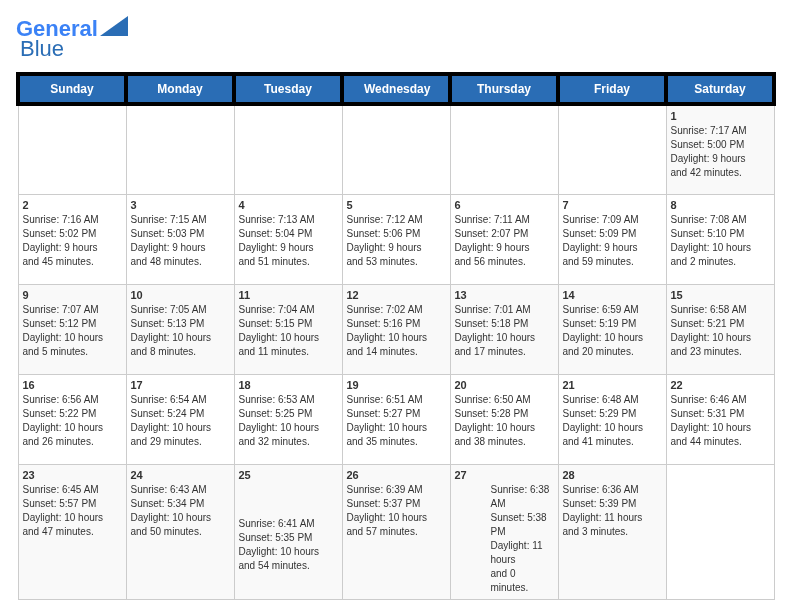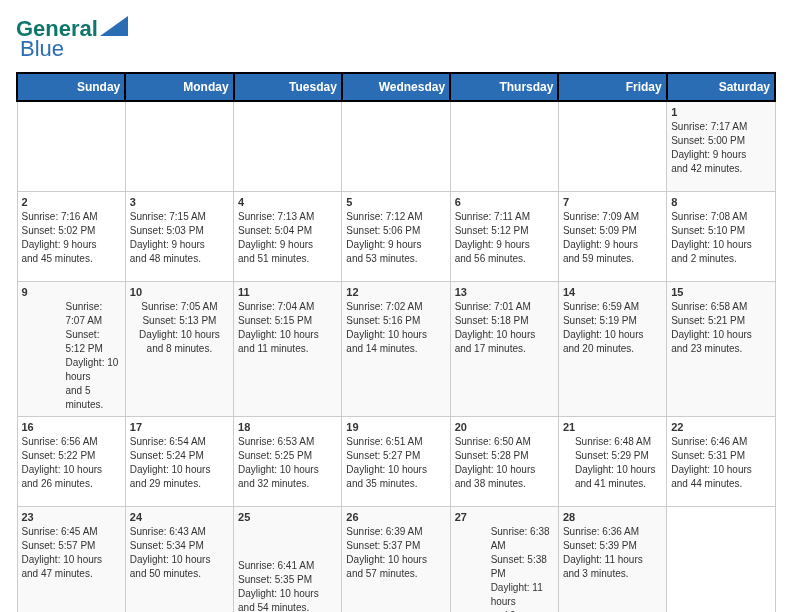--- a/index.html
+++ b/index.html
@@ -37,23 +37,23 @@
     table {
       width: 100%;
       border-collapse: collapse;
       table-layout: fixed;
     }
     thead tr th {
       background-color: #2a6db5;
       color: #fff;
       font-size: 12px;
       font-weight: bold;
-      padding: 6px 4px;
-      text-align: right;
-      border: 2px solid #000000;
+      padding: 6px 20px;
+      text-align: center;
+      border: 4px solid #000000;
     }
     tbody tr td {
       vertical-align: top;
       border: 1px solid #ccc;
       padding: 4px 4px 4px 4px;
       font-size: 9.5px;
       color: #333;
       height: 90px;
       background: #fff;
     }
@@ -74,21 +74,21 @@
     .empty-cell {
       background: #fff !important;
     }
   </style>
 </head>
 <body>
 
 <div class="header">
   <div class="logo">
     <div style="display:flex; align-items:center;">
-      <span style="font-size:22px; font-weight:bold; color:#0f766e;">General</span>
+      <span style="font-size:22px; font-weight:bold; color:#3b82f6;">General</span>
       <svg width="28" height="20" viewBox="0 0 28 20" style="margin-left:2px; margin-top:-6px;">
         <polygon points="0,20 28,0 28,20" fill="#2a6db5"></polygon>
       </svg>
     </div>
     <span style="font-size:22px; font-weight:normal; color:#2a6db5; margin-top:-6px; margin-left:4px;">Blue</span>
   </div>
   <div class="title-block">
     <div class="month-title"></div>
     <div class="subtitle"></div>
   </div>
@@ -147,21 +147,21 @@
         <td>
           <span class="day-number">5</span>
           <div class="day-info" style="white-space: pre-line;">Sunrise: 7:12 AM
 Sunset: 5:06 PM
 Daylight: 9 hours
 and 53 minutes.</div>
         </td>
         <td>
           <span class="day-number">6</span>
           <div class="day-info" style="white-space: pre-line;">Sunrise: 7:11 AM
-Sunset: 5:12 PM
+Sunset: 2:07 PM
 Daylight: 9 hours
 and 56 minutes.</div>
         </td>
         <td>
           <span class="day-number">7</span>
           <div class="day-info" style="white-space: pre-line;">Sunrise: 7:09 AM
 Sunset: 5:09 PM
 Daylight: 9 hours
 and 59 minutes.</div>
         </td>
@@ -169,28 +169,28 @@
           <span class="day-number">8</span>
           <div class="day-info" style="white-space: pre-line;">Sunrise: 7:08 AM
 Sunset: 5:10 PM
 Daylight: 10 hours
 and 2 minutes.</div>
         </td>
       </tr>
       <tr>
         <td>
           <span class="day-number">9</span>
-          <div class="day-info" style="white-space: pre-line; margin-left: 44px;">Sunrise: 7:07 AM
+          <div class="day-info" style="white-space: pre-line;">Sunrise: 7:07 AM
 Sunset: 5:12 PM
 Daylight: 10 hours
 and 5 minutes.</div>
         </td>
         <td>
           <span class="day-number">10</span>
-          <div class="day-info" style="white-space: pre-line; text-align: center;">Sunrise: 7:05 AM
+          <div class="day-info" style="white-space: pre-line;">Sunrise: 7:05 AM
 Sunset: 5:13 PM
 Daylight: 10 hours
 and 8 minutes.</div>
         </td>
         <td>
           <span class="day-number">11</span>
           <div class="day-info" style="white-space: pre-line;">Sunrise: 7:04 AM
 Sunset: 5:15 PM
 Daylight: 10 hours
 and 11 minutes.</div>
@@ -255,21 +255,21 @@
         </td>
         <td>
           <span class="day-number">20</span>
           <div class="day-info" style="white-space: pre-line;">Sunrise: 6:50 AM
 Sunset: 5:28 PM
 Daylight: 10 hours
 and 38 minutes.</div>
         </td>
         <td>
           <span class="day-number">21</span>
-          <div class="day-info" style="white-space: pre-line; margin-left: 12px;">Sunrise: 6:48 AM
+          <div class="day-info" style="white-space: pre-line;">Sunrise: 6:48 AM
 Sunset: 5:29 PM
 Daylight: 10 hours
 and 41 minutes.</div>
         </td>
         <td>
           <span class="day-number">22</span>
           <div class="day-info" style="white-space: pre-line;">Sunrise: 6:46 AM
 Sunset: 5:31 PM
 Daylight: 10 hours
 and 44 minutes.</div>

